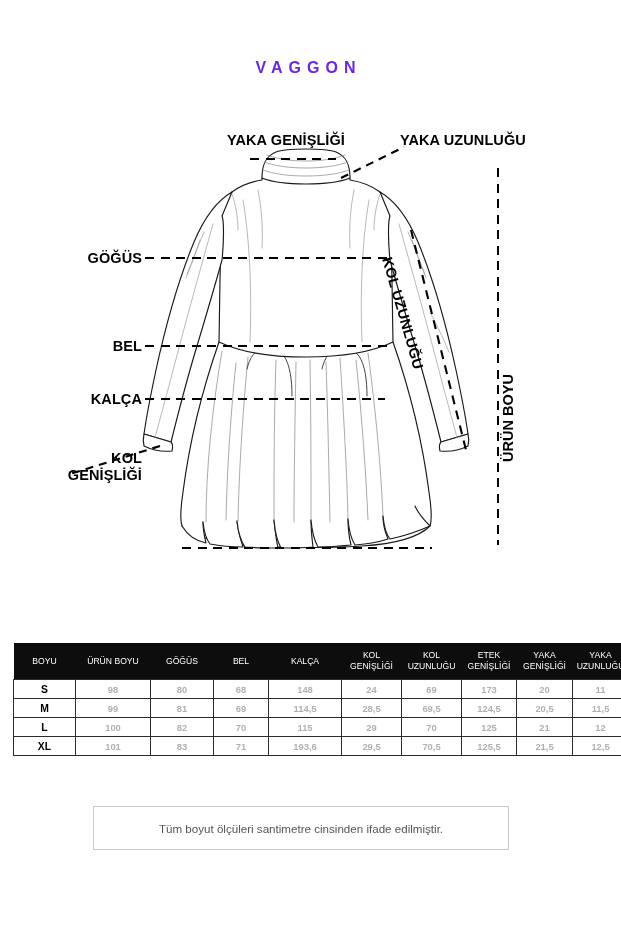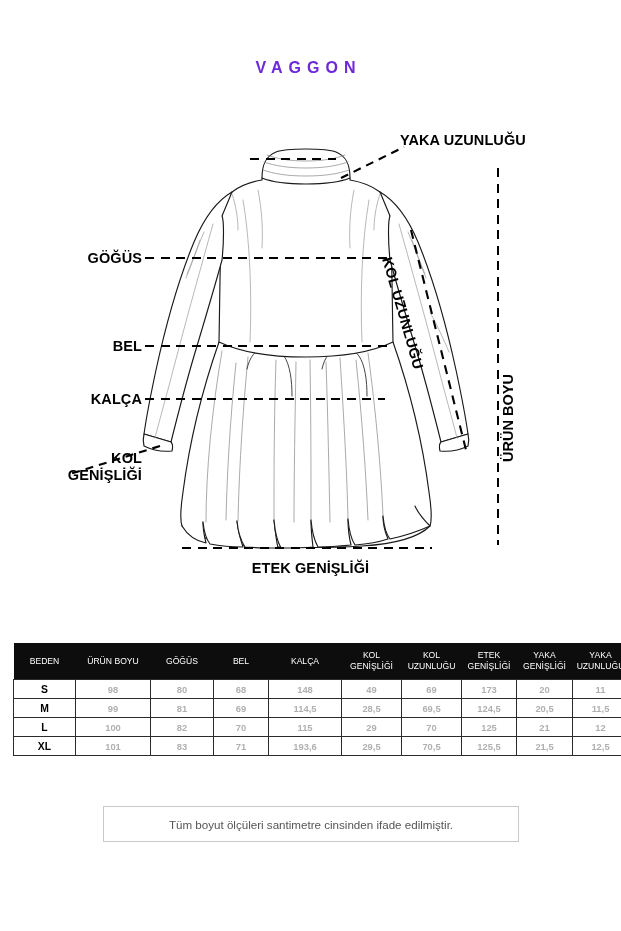--- a/index.html
+++ b/index.html
@@ -118,23 +118,23 @@
   #size-table td.size-cell {
     color: #000000;
     font-weight: 700;
     font-size: 10.4px;
   }
 
   
   #note {
     position: absolute;
     top: 806px;
-    left: 103px;
+    left: 93px;
     width: 416px;
-    height: 36px;
+    height: 44px;
     border: 1px solid #c9c9c9;
     box-sizing: border-box;
     display: flex;
     align-items: center;
     justify-content: center;
     font-size: 11.6px;
     color: #555555;
   }
 </style>
 </head>
@@ -281,50 +281,50 @@
       <line x1="498" y1="48" x2="498" y2="425"></line>
     </g>
 
     <line x1="411" y1="110" x2="466" y2="330" stroke="#000000" stroke-width="2.1" stroke-dasharray="9,6.5"></line>
 
     <line x1="341" y1="58" x2="404" y2="27" stroke="#000000" stroke-width="2.1" stroke-dasharray="8,6"></line>
 
     <line x1="160" y1="326" x2="70" y2="354" stroke="#000000" stroke-width="2.1" stroke-dasharray="8,6"></line>
   </svg>
 
+  <div class="lbl" id="lbl-yaka-gen">YAKA GENİŞLİĞİ</div>
   <div class="lbl" id="lbl-yaka-uzn">YAKA UZUNLUĞU</div>
   <div class="lbl" id="lbl-gogus">GÖĞÜS</div>
   <div class="lbl" id="lbl-bel">BEL</div>
   <div class="lbl" id="lbl-kalca">KALÇA</div>
   <div class="lbl" id="lbl-kol-gen">
     <div>KOL</div>
     <div>GENİŞLİĞİ</div>
   </div>
-  <div class="lbl" id="lbl-etek">ETEK GENİŞLİĞİ</div>
   <div id="lbl-kol-uzn">KOL UZUNLUĞU</div>
   <div id="lbl-urun-boyu">ÜRÜN BOYU</div>
 </div>
 
 <table id="size-table">
   <colgroup>
     <col style="width:62px">
       <col style="width:75px">
       <col style="width:63px">
     <col style="width:55px">
       <col style="width:73px">
       <col style="width:60px">
     <col style="width:60px">
       <col style="width:55px">
       <col style="width:56px">
     <col style="width:56px">
   </colgroup>
   <thead>
     <tr>
       <th>
-        <div>BEDEN</div>
+        <div>BOYU</div>
       </th>
       <th>
         <div>ÜRÜN BOYU</div>
       </th>
       <th>
         <div>GÖĞÜS</div>
       </th>
       <th>
         <div>BEL</div>
       </th>
@@ -353,21 +353,21 @@
       </th>
     </tr>
   </thead>
   <tbody>
     <tr>
       <td class="size-cell">S</td>
       <td>98</td>
       <td>80</td>
       <td>68</td>
       <td>148</td>
-      <td>49</td>
+      <td>24</td>
       <td>69</td>
       <td>173</td>
       <td>20</td>
       <td>11</td>
     </tr>
     <tr>
       <td class="size-cell">M</td>
       <td>99</td>
       <td>81</td>
       <td>69</td>

